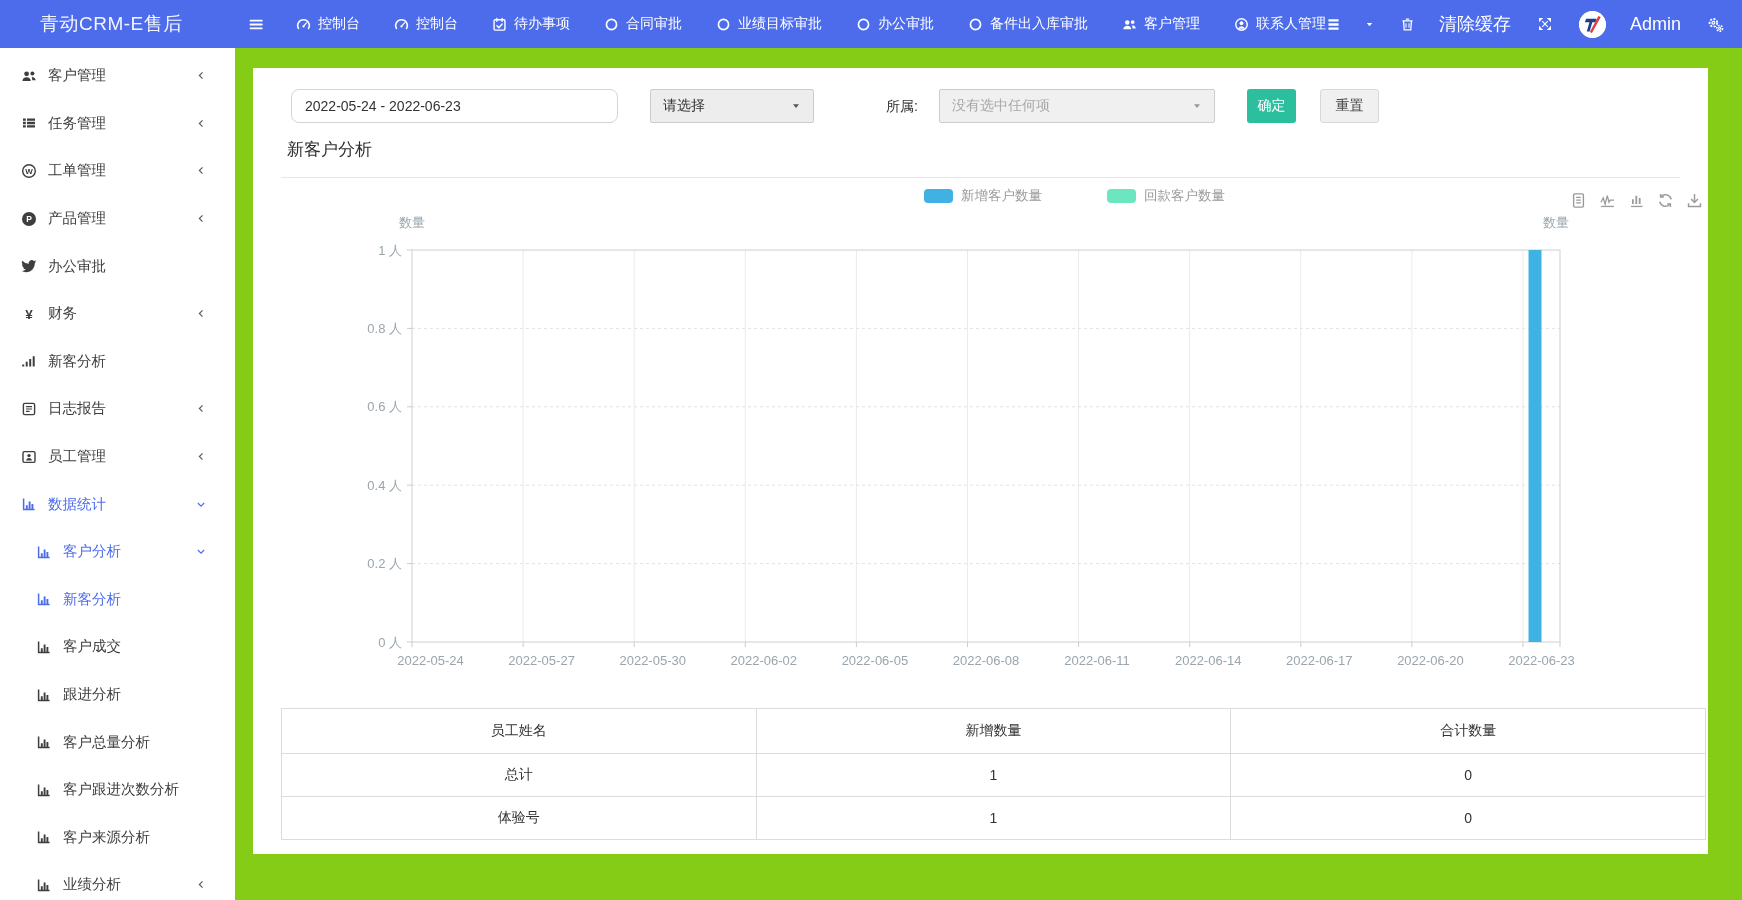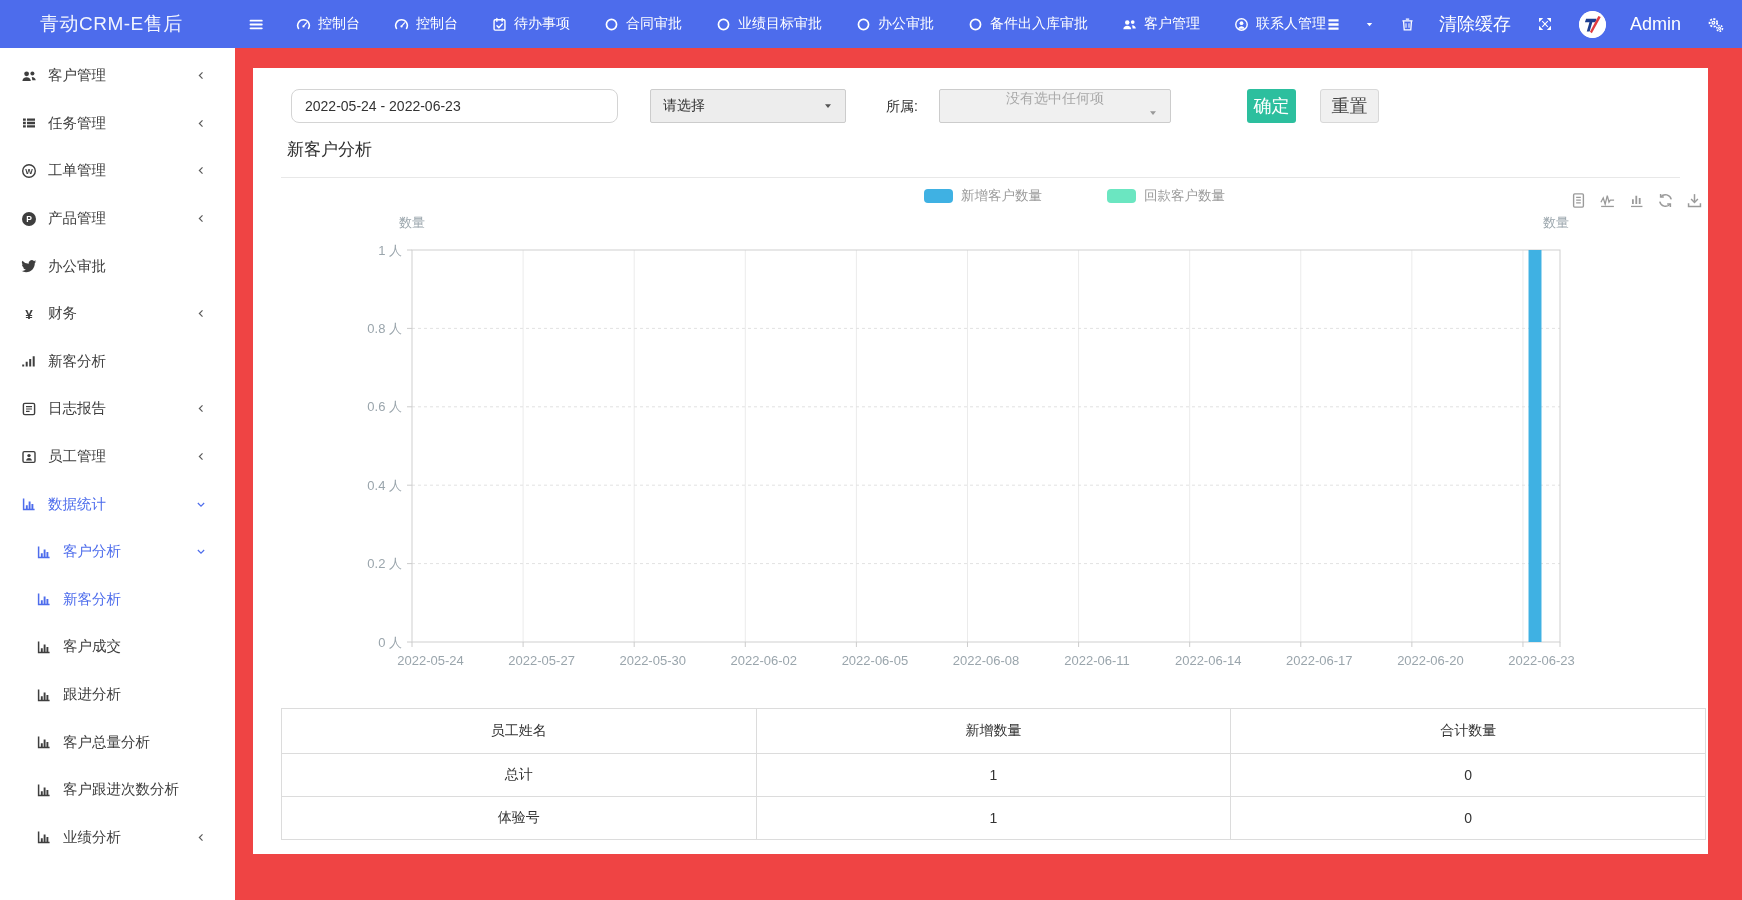--- a/index.html
+++ b/index.html
@@ -1,16 +1,16 @@
 <!DOCTYPE html>
 <html><head>
 <meta charset="utf-8">
 <style>
   html,body{margin:0;padding:0;background:#eef1f4;}
-  #app{position:relative;width:1742px;height:900px;overflow:hidden;background:#ef4444;
+  #app{position:relative;width:1742px;height:900px;overflow:hidden;background:#84cc16;
        font-family:"Liberation Sans","DejaVu Sans",sans-serif;-webkit-font-smoothing:antialiased;}
   .icon{display:inline-flex;align-items:center;justify-content:center;}
   .icon svg{display:block;width:100%;height:100%;}
   .i9{width:9px;height:9px}.i10{width:10px;height:10px}.i11{width:11px;height:11px}
   .i15{width:15px;height:15px}.i16{width:16px;height:16px}.i17{width:17px;height:17px}.i27{width:27px;height:27px}
 
   
   .navbar{position:absolute;top:0;left:0;right:0;height:48px;background:#4d6cec;display:flex;align-items:center;color:#fff;z-index:5;}
   .brand{width:206px;padding-left:40px;font-size:19px;color:rgba(255,255,255,.93);white-space:nowrap;letter-spacing:.5px;}
   .nav-toggle{margin-left:10px;cursor:pointer;color:#fff;}
@@ -31,25 +31,25 @@
   .side-item.active{color:#4d6cec;}
   .side-item.active .icon,.side-item.active .chev{color:#4d6cec;}
 
   
   .panel{position:absolute;left:253px;top:68px;width:1455px;height:786px;background:#fff;}
   .date-input{position:absolute;left:38px;top:21px;width:327px;height:34px;border:1px solid #d4d4d4;border-radius:8px;
       padding:0 13px;font-size:14px;color:#333;box-sizing:border-box;background:#fff;font-family:inherit;outline:none;}
   .sel{position:absolute;height:34px;box-sizing:border-box;border:1px solid #ccc;background:#ededed;border-radius:2px;
       display:flex;align-items:center;padding:0 12px;font-size:14px;color:#333;cursor:pointer;}
   .sel .caret{margin-left:auto;color:#555;}
-  #type-select{left:397px;top:21px;width:196px;}
-  #owner-select{left:686px;top:21px;width:232px;color:#a8a8a8;background:#f0f0f0;flex-direction:column;}
+  #type-select{left:397px;top:21px;width:164px;}
+  #owner-select{left:686px;top:21px;width:276px;color:#a8a8a8;background:#f0f0f0;}
   #owner-select .caret{color:#999;}
   .owner-label{position:absolute;left:633px;top:30px;font-size:14px;color:#333;}
-  .btn{position:absolute;height:34px;border-radius:3px;font-size:18px;display:flex;align-items:center;justify-content:center;cursor:pointer;box-sizing:border-box;border:none;font-family:inherit;}
+  .btn{position:absolute;height:34px;border-radius:3px;font-size:14px;display:flex;align-items:center;justify-content:center;cursor:pointer;box-sizing:border-box;border:none;font-family:inherit;}
   #confirm-btn{left:994px;top:21px;width:49px;background:#2cbf9e;color:#fff;}
   #reset-btn{left:1067px;top:21px;width:59px;background:#f0f0f0;border:1px solid #d8d8d8;color:#444;}
   .sec-title{position:absolute;left:34px;top:70px;font-size:17px;color:#2e2e2e;font-weight:500;}
   .divider{position:absolute;left:28px;right:28px;top:109px;border-top:1px solid #e8e8e8;}
 
   .legend{position:absolute;left:627px;top:119px;display:flex;gap:21px;}
   .legend-item{display:flex;align-items:center;gap:8px;font-size:13.5px;color:#9b9b9b;cursor:pointer;padding-left:44px;}
   .legend-swatch{width:29px;height:14px;border-radius:4px;flex:none;}
   .toolbox{position:absolute;left:1317px;top:124px;display:flex;gap:12px;color:#9a9a9a;}
   .toolbox .icon{cursor:pointer;}
@@ -393,20 +393,29 @@
           <span class="label">客户总量分析</span>
         </div>
         <div class="side-item lv1">
           <span class="icon i16">
             <svg viewBox="0 0 16 16">
               <path d="M2.6 2.4v11h11" fill="none" stroke="currentColor" stroke-width="1.5"></path>
               <path d="M5.8 13V9.2M8.6 13V5.6M11.4 13V8" stroke="currentColor" stroke-width="1.9" fill="none"></path>
             </svg>
           </span>
           <span class="label">客户跟进次数分析</span>
+        </div>
+        <div class="side-item lv1">
+          <span class="icon i16">
+            <svg viewBox="0 0 16 16">
+              <path d="M2.6 2.4v11h11" fill="none" stroke="currentColor" stroke-width="1.5"></path>
+              <path d="M5.8 13V9.2M8.6 13V5.6M11.4 13V8" stroke="currentColor" stroke-width="1.9" fill="none"></path>
+            </svg>
+          </span>
+          <span class="label">客户来源分析</span>
         </div>
         <div class="side-item lv1">
           <span class="icon i16">
             <svg viewBox="0 0 16 16">
               <path d="M2.6 2.4v11h11" fill="none" stroke="currentColor" stroke-width="1.5"></path>
               <path d="M5.8 13V9.2M8.6 13V5.6M11.4 13V8" stroke="currentColor" stroke-width="1.9" fill="none"></path>
             </svg>
           </span>
           <span class="label">业绩分析</span>
           <span class="chev icon i11">

